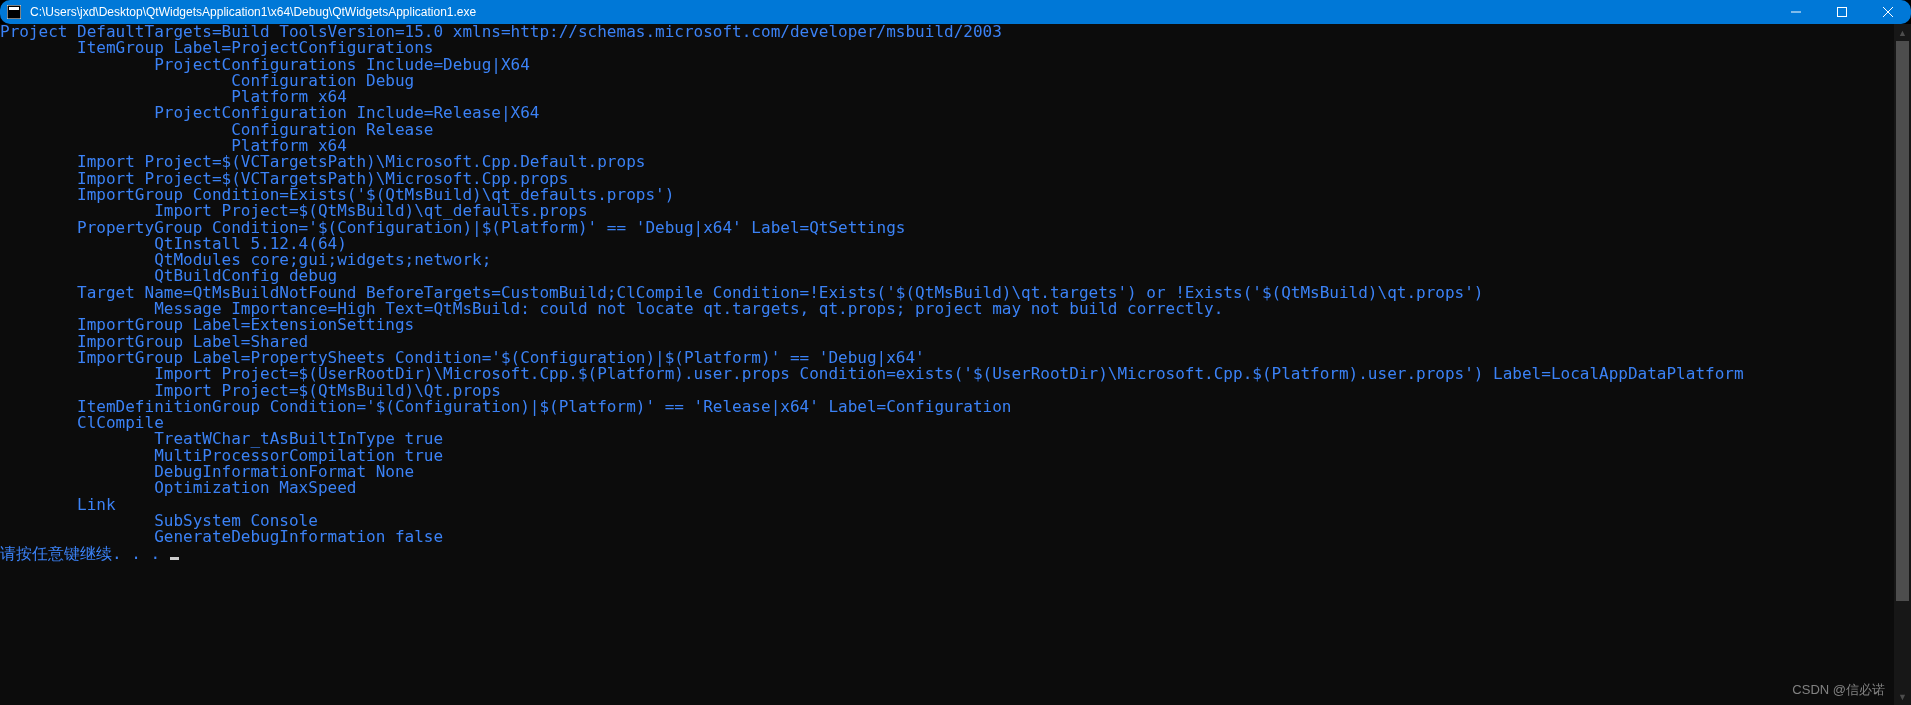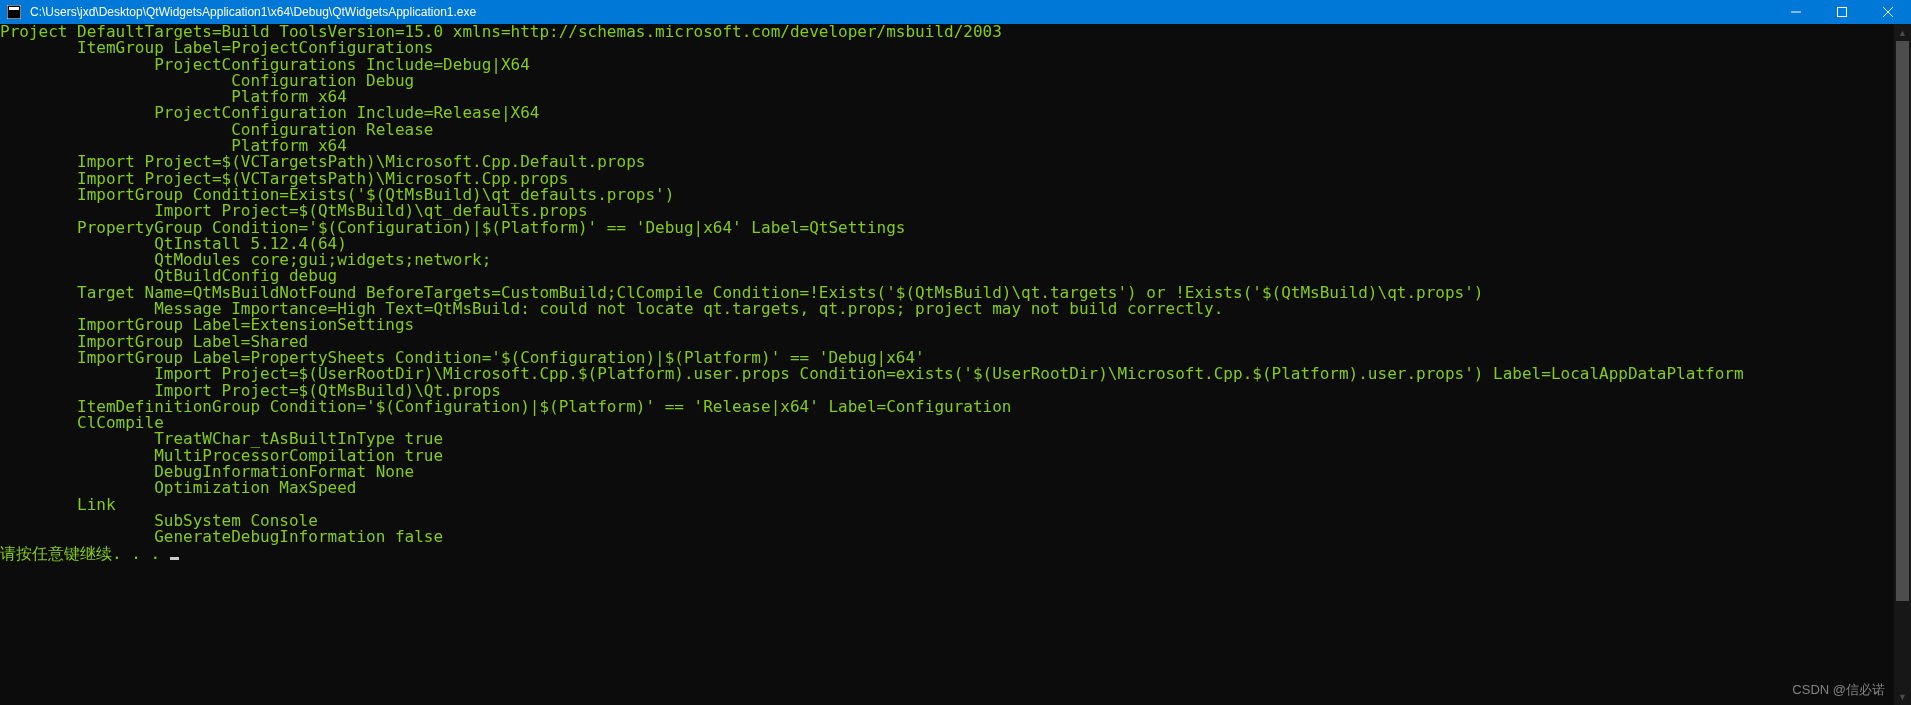--- a/index.html
+++ b/index.html
@@ -1,26 +1,26 @@
 <!DOCTYPE html>
 <html><head>
 <meta charset="utf-8">
 <style>
   * { margin: 0; padding: 0; box-sizing: border-box; }
   html, body { width: 1911px; height: 705px; overflow: hidden; font-family: "Segoe UI", sans-serif; }
   .window { width: 100%; height: 100%; display: flex; flex-direction: column; background:#000; }
-  .titlebar { height: 24px; background:#0078d7; color:#fff; display:flex; align-items:center; font-size:12px; user-select:none; }
+  .titlebar { height: 24px; background:#0078d7; color:#fff; display:flex; align-items:center; font-size:12px; user-select:none;border-radius:10px; }
   .titlebar .app-icon { width:20px; height:20px; margin:0 6px 0 4px; display:flex; align-items:center; justify-content:center; }
   .titlebar .app-icon svg { width:14px; height:14px; }
   .titlebar .title { flex: 0 0 auto; white-space: nowrap; }
   .titlebar .spacer { flex:1 1 auto; }
   .titlebar .win-btn { width:46px; height:24px; display:flex; align-items:center; justify-content:center; color:#fff; }
   .titlebar .win-btn svg { width:10px; height:10px; stroke:#fff; stroke-width:1; fill:none; }
   .client { flex:1 1 auto; display:flex; background:#0c0c0c; }
-  .console { flex:1 1 auto; color:#84cc16; font-family: "NSimSun","SimSun","Consolas",monospace; font-size:16px; line-height:16.3px; white-space:pre; padding:0; overflow:hidden; }
+  .console { flex:1 1 auto; color:#3b82f6; font-family: "NSimSun","SimSun","Consolas",monospace; font-size:16px; line-height:16.3px; white-space:pre; padding:0; overflow:hidden; }
   .console .line { white-space: pre; }
   .scrollbar { width:17px; background:#171717; position:relative; }
   .scrollbar .arrow { width:17px; height:17px; display:flex; align-items:center; justify-content:center; color:#4d4d4d; font-size:9px; position:absolute; left:0; }
   .scrollbar .arrow.up { top:0; }
   .scrollbar .arrow.down { bottom:0; }
   .scrollbar .thumb { position:absolute; left:2px; right:2px; background:#4d4d4d; }
   .cursor-block { display:inline-block; width:9px; height:3px; background:#cccccc; vertical-align:baseline; margin-bottom:-1px; }
   .watermark { position:absolute; right:26px; bottom:6px; color:#a8a8a8; font-size:13px; font-family:"Microsoft YaHei","Segoe UI",sans-serif; opacity:.75; pointer-events:none; }
 </style>
 </head>

